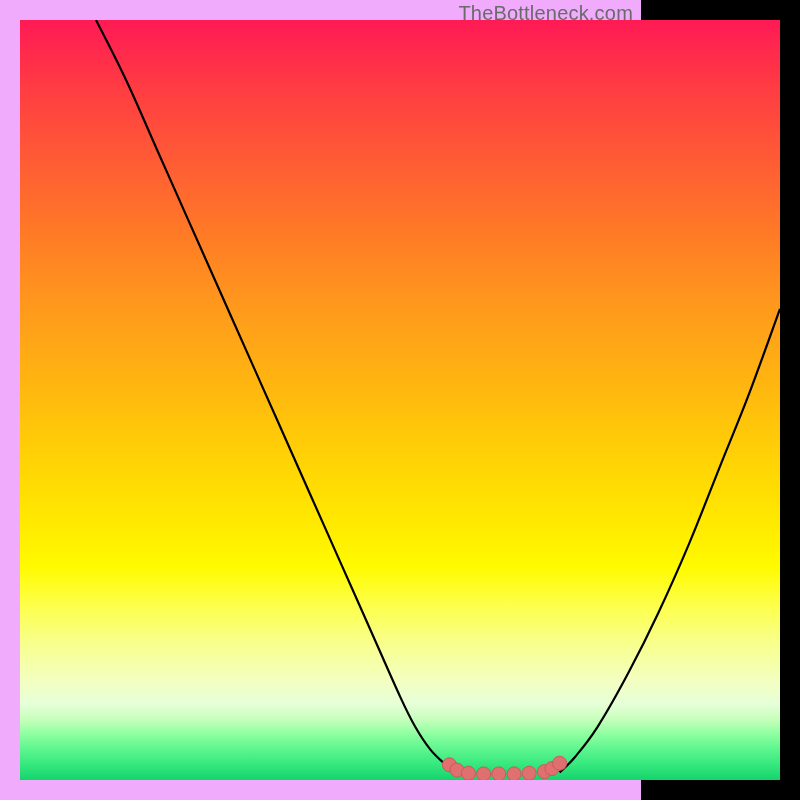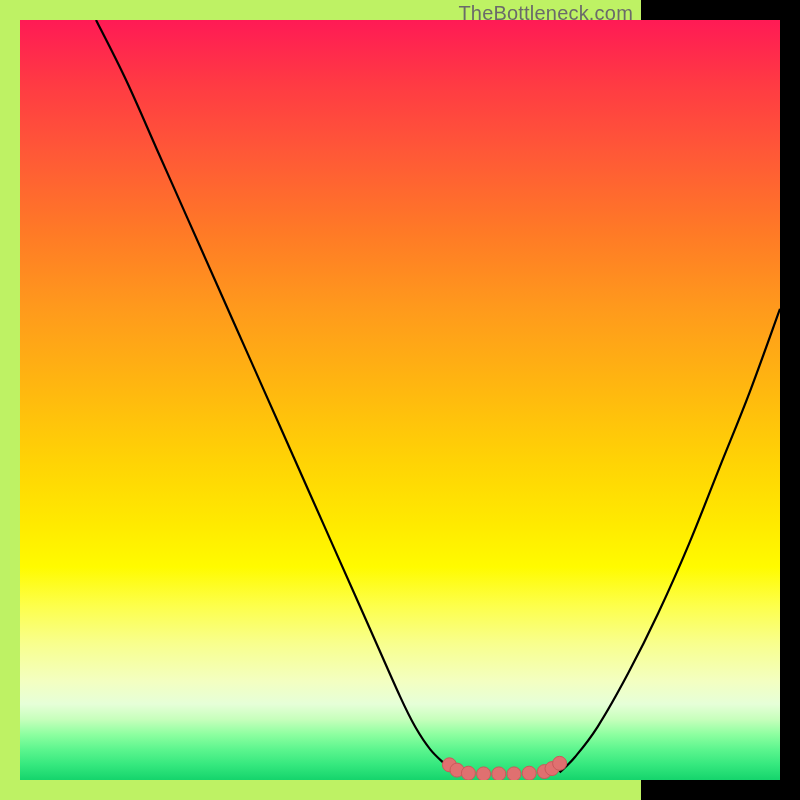--- a/index.html
+++ b/index.html
@@ -8,21 +8,21 @@
     width: 800px;
     height: 800px;
     background: #000;
     overflow: hidden;
     font-family: Arial, Helvetica, sans-serif;
   }
   .stage {
     position: relative;
     width: 641px;
     height: 800px;
-    background: #bef264;
+    background: #f0abfc;
   }
   .plot {
     position: absolute;
     left: 20px;
     top: 20px;
     width: 760px;
     height: 760px;
     overflow: hidden;
   }
   .gradient {

